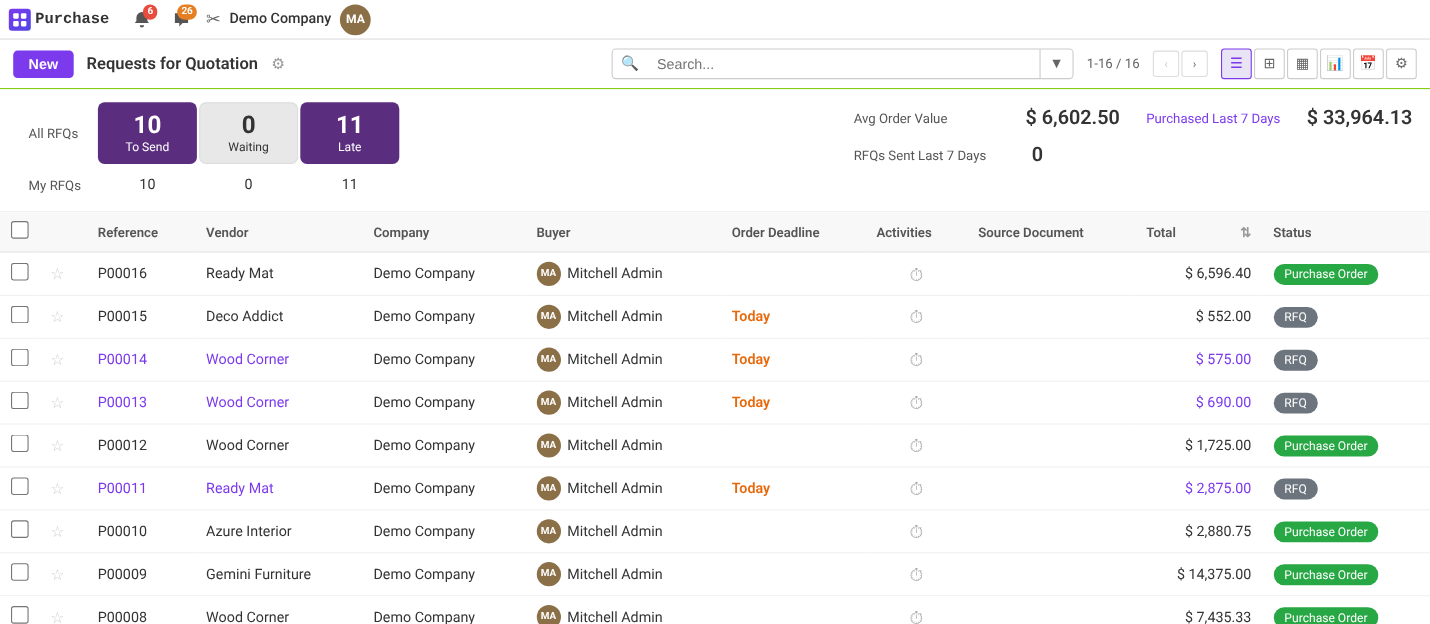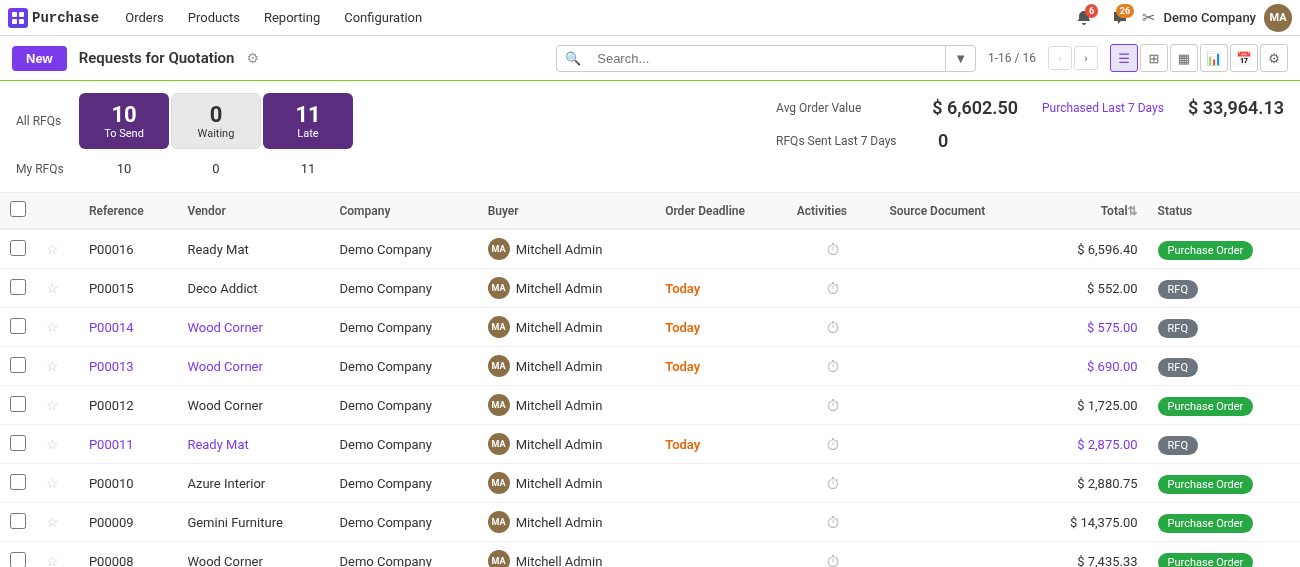--- a/index.html
+++ b/index.html
@@ -36,21 +36,21 @@
     .pagination { font-size: 12px; color: #666; white-space: nowrap; }
     .pag-arrows { display: flex; gap: 2px; }
     .pag-arrow { width: 24px; height: 24px; border: 1px solid #ddd; border-radius: 3px; display: flex; align-items: center; justify-content: center; cursor: pointer; font-size: 11px; color: #666; }
     .pag-arrow.disabled { color: #ccc; cursor: default; }
     .view-btns { display: flex; gap: 2px; }
     .view-btn { width: 28px; height: 28px; border: 1px solid #ccc; border-radius: 3px; display: flex; align-items: center; justify-content: center; cursor: pointer; font-size: 13px; color: #666; }
     .view-btn.active { background: #e8e3f5; border-color: #7c3aed; color: #7c3aed; }
 
     
     .stats-section { display: flex; padding: 12px 16px; gap: 16px; border-bottom: 1px solid #eee; align-items: flex-start; }
-    .rfq-tabs { display: flex; flex-direction: column; gap: 8px; }
+    .rfq-tabs { display: flex; flex-direction: column; gap: 8px; margin-left: 10px; }
     .rfq-tab-row { display: flex; align-items: center; gap: 8px; }
     .rfq-label { font-size: 12px; color: #555; width: 55px; }
     .stat-cards { display: flex; gap: 2px; }
     .stat-card { display: flex; flex-direction: column; align-items: center; justify-content: center; padding: 8px 20px; border-radius: 6px; min-width: 90px; cursor: pointer; }
     .stat-card.purple { background: #5b2d7e; color: #fff; }
     .stat-card.gray { background: #e8e8e8; color: #333; border: 1px solid #ddd; }
     .stat-card .num { font-size: 22px; font-weight: 700; }
     .stat-card .lbl { font-size: 11px; }
     .stat-num-plain { font-size: 13px; padding: 4px 20px; min-width: 90px; text-align: center; }
     .right-stats { margin-left: auto; display: grid; grid-template-columns: 1fr 1fr; gap: 4px 24px; align-items: center; }
@@ -88,26 +88,20 @@
     <div class="brand-icon">
       <svg width="14" height="14" viewBox="0 0 14 14">
           <rect x="1" y="1" width="5" height="5" fill="#fff" rx="1"></rect>
           <rect x="8" y="1" width="5" height="5" fill="#fff" rx="1"></rect>
           <rect x="1" y="8" width="5" height="5" fill="#fff" rx="1"></rect>
           <rect x="8" y="8" width="5" height="5" fill="#fff" rx="1"></rect>
         </svg>
     </div>
     <span>Purchase</span>
   </div>
-  <div class="nav-menu">
-    <div class="nav-item">Orders</div>
-    <div class="nav-item">Products</div>
-    <div class="nav-item">Reporting</div>
-    <div class="nav-item">Configuration</div>
-  </div>
   <div class="nav-right">
     <div class="notif-btn">
       <svg width="16" height="16" viewBox="0 0 16 16" fill="#555">
           <path d="M8 1a5 5 0 00-5 5v3l-1.5 2h13L13 9V6a5 5 0 00-5-5zm0 14a2 2 0 002-2H6a2 2 0 002 2z"></path>
         </svg>
       <span class="notif-badge">6</span>
     </div>
     <div class="notif-btn">
       <svg width="16" height="16" viewBox="0 0 16 16" fill="#555">
           <path d="M2 2h12v9H9l-3 3V11H2z"></path>
@@ -195,21 +189,21 @@
       <tr>
         <th><input type="checkbox" class="cb" style=""></th>
         <th></th>
         <th>Reference</th>
         <th>Vendor</th>
         <th>Company</th>
         <th>Buyer</th>
         <th>Order Deadline</th>
         <th>Activities</th>
         <th>Source Document</th>
-        <th style="text-align:right">Total <span class="sort-icon">⇅</span></th>
+        <th style="">Total <span class="sort-icon">⇅</span></th>
         <th>Status</th>
       </tr>
     </thead>
     <tbody id="table-body">
     <tr>
     <td><input type="checkbox" class="cb" style=""></td>
     <td><span class="star-icon">☆</span></td>
     <td><a class="">P00016</a></td>
     <td><span class="vendor-plain">Ready Mat</span></td>
     <td><span>Demo Company</span></td>

